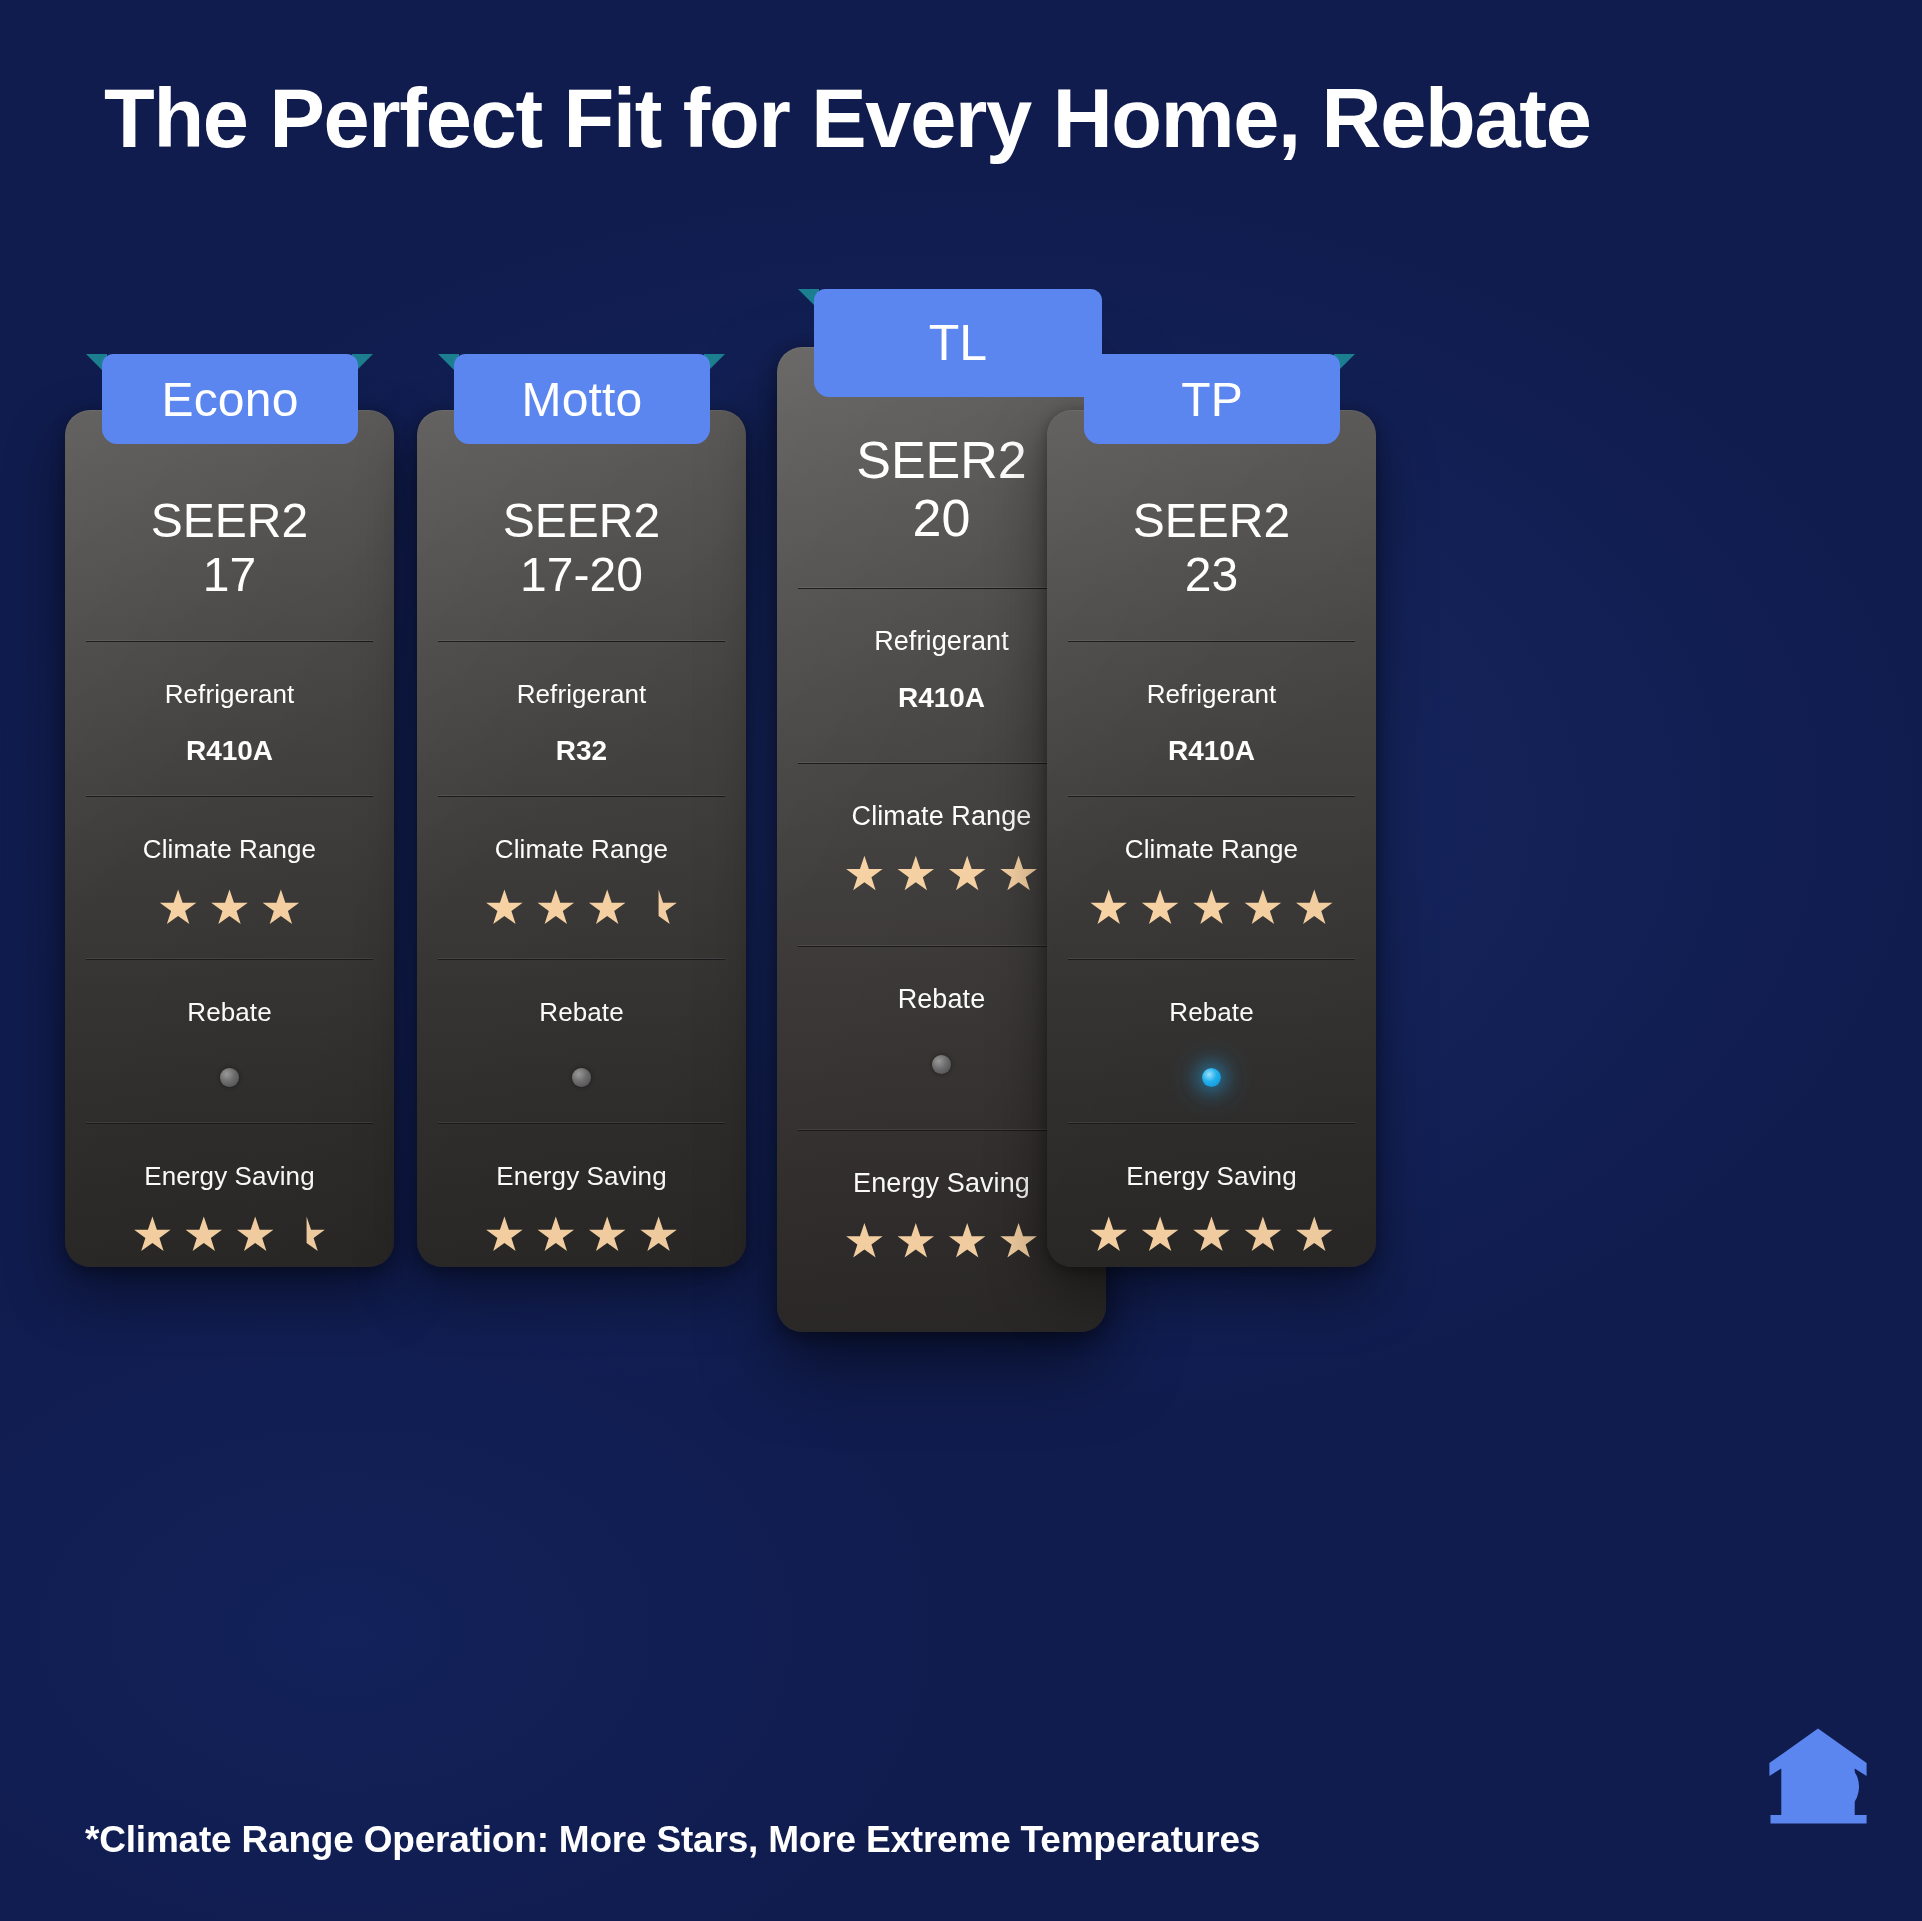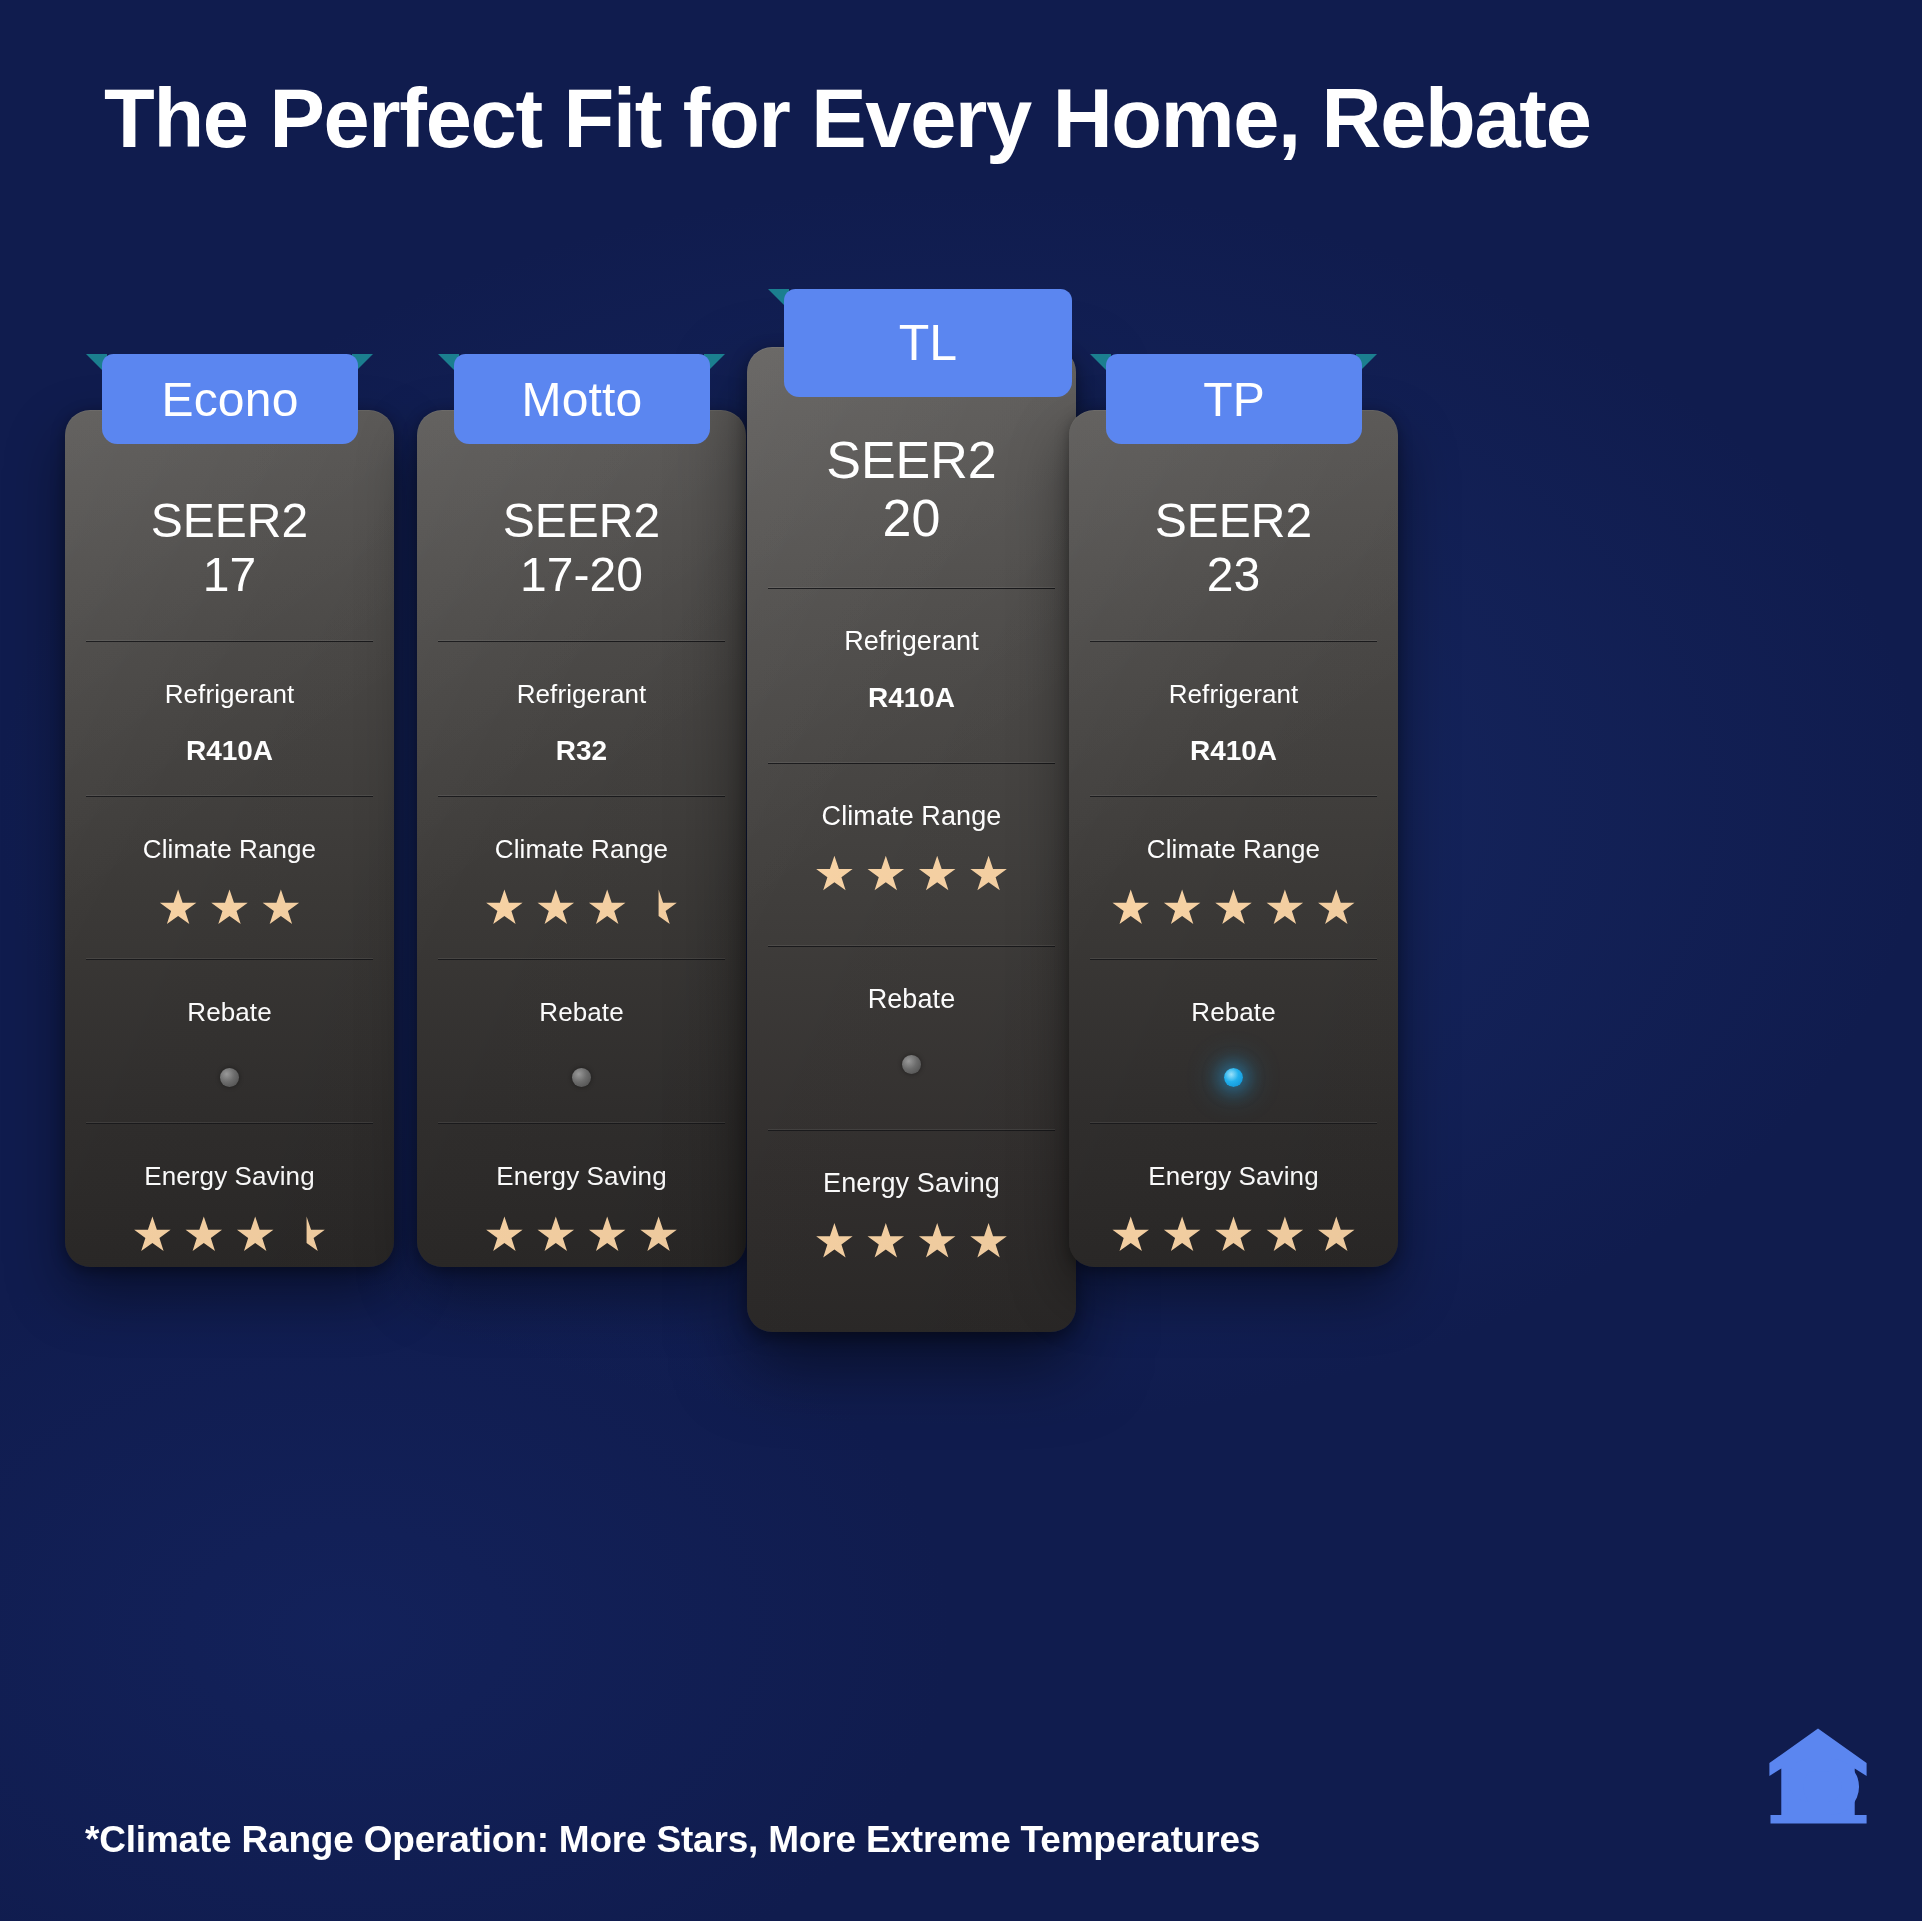--- a/index.html
+++ b/index.html
@@ -50,22 +50,22 @@
   }
 
   .card-slot {
     position: absolute;
     top: 0;
     width: 329px;
     height: 913px;
   }
   .card-slot.s0 { left: 0px; }
   .card-slot.s1 { left: 352px; }
-  .card-slot.s2 { left: 682px; top: -65px; height: 1043px; }
-  .card-slot.s3 { left: 1004px; }
+  .card-slot.s2 { left: 712px; top: -65px; height: 1043px; }
+  .card-slot.s3 { left: 982px; }
 
   .card {
     position: absolute;
     left: 0;
     top: 56px;
     width: 329px;
     bottom: 0;
     border-radius: 25px;
     background:
       linear-gradient(145deg, rgba(255,255,255,0.045) 0%, rgba(255,255,255,0) 48%),

